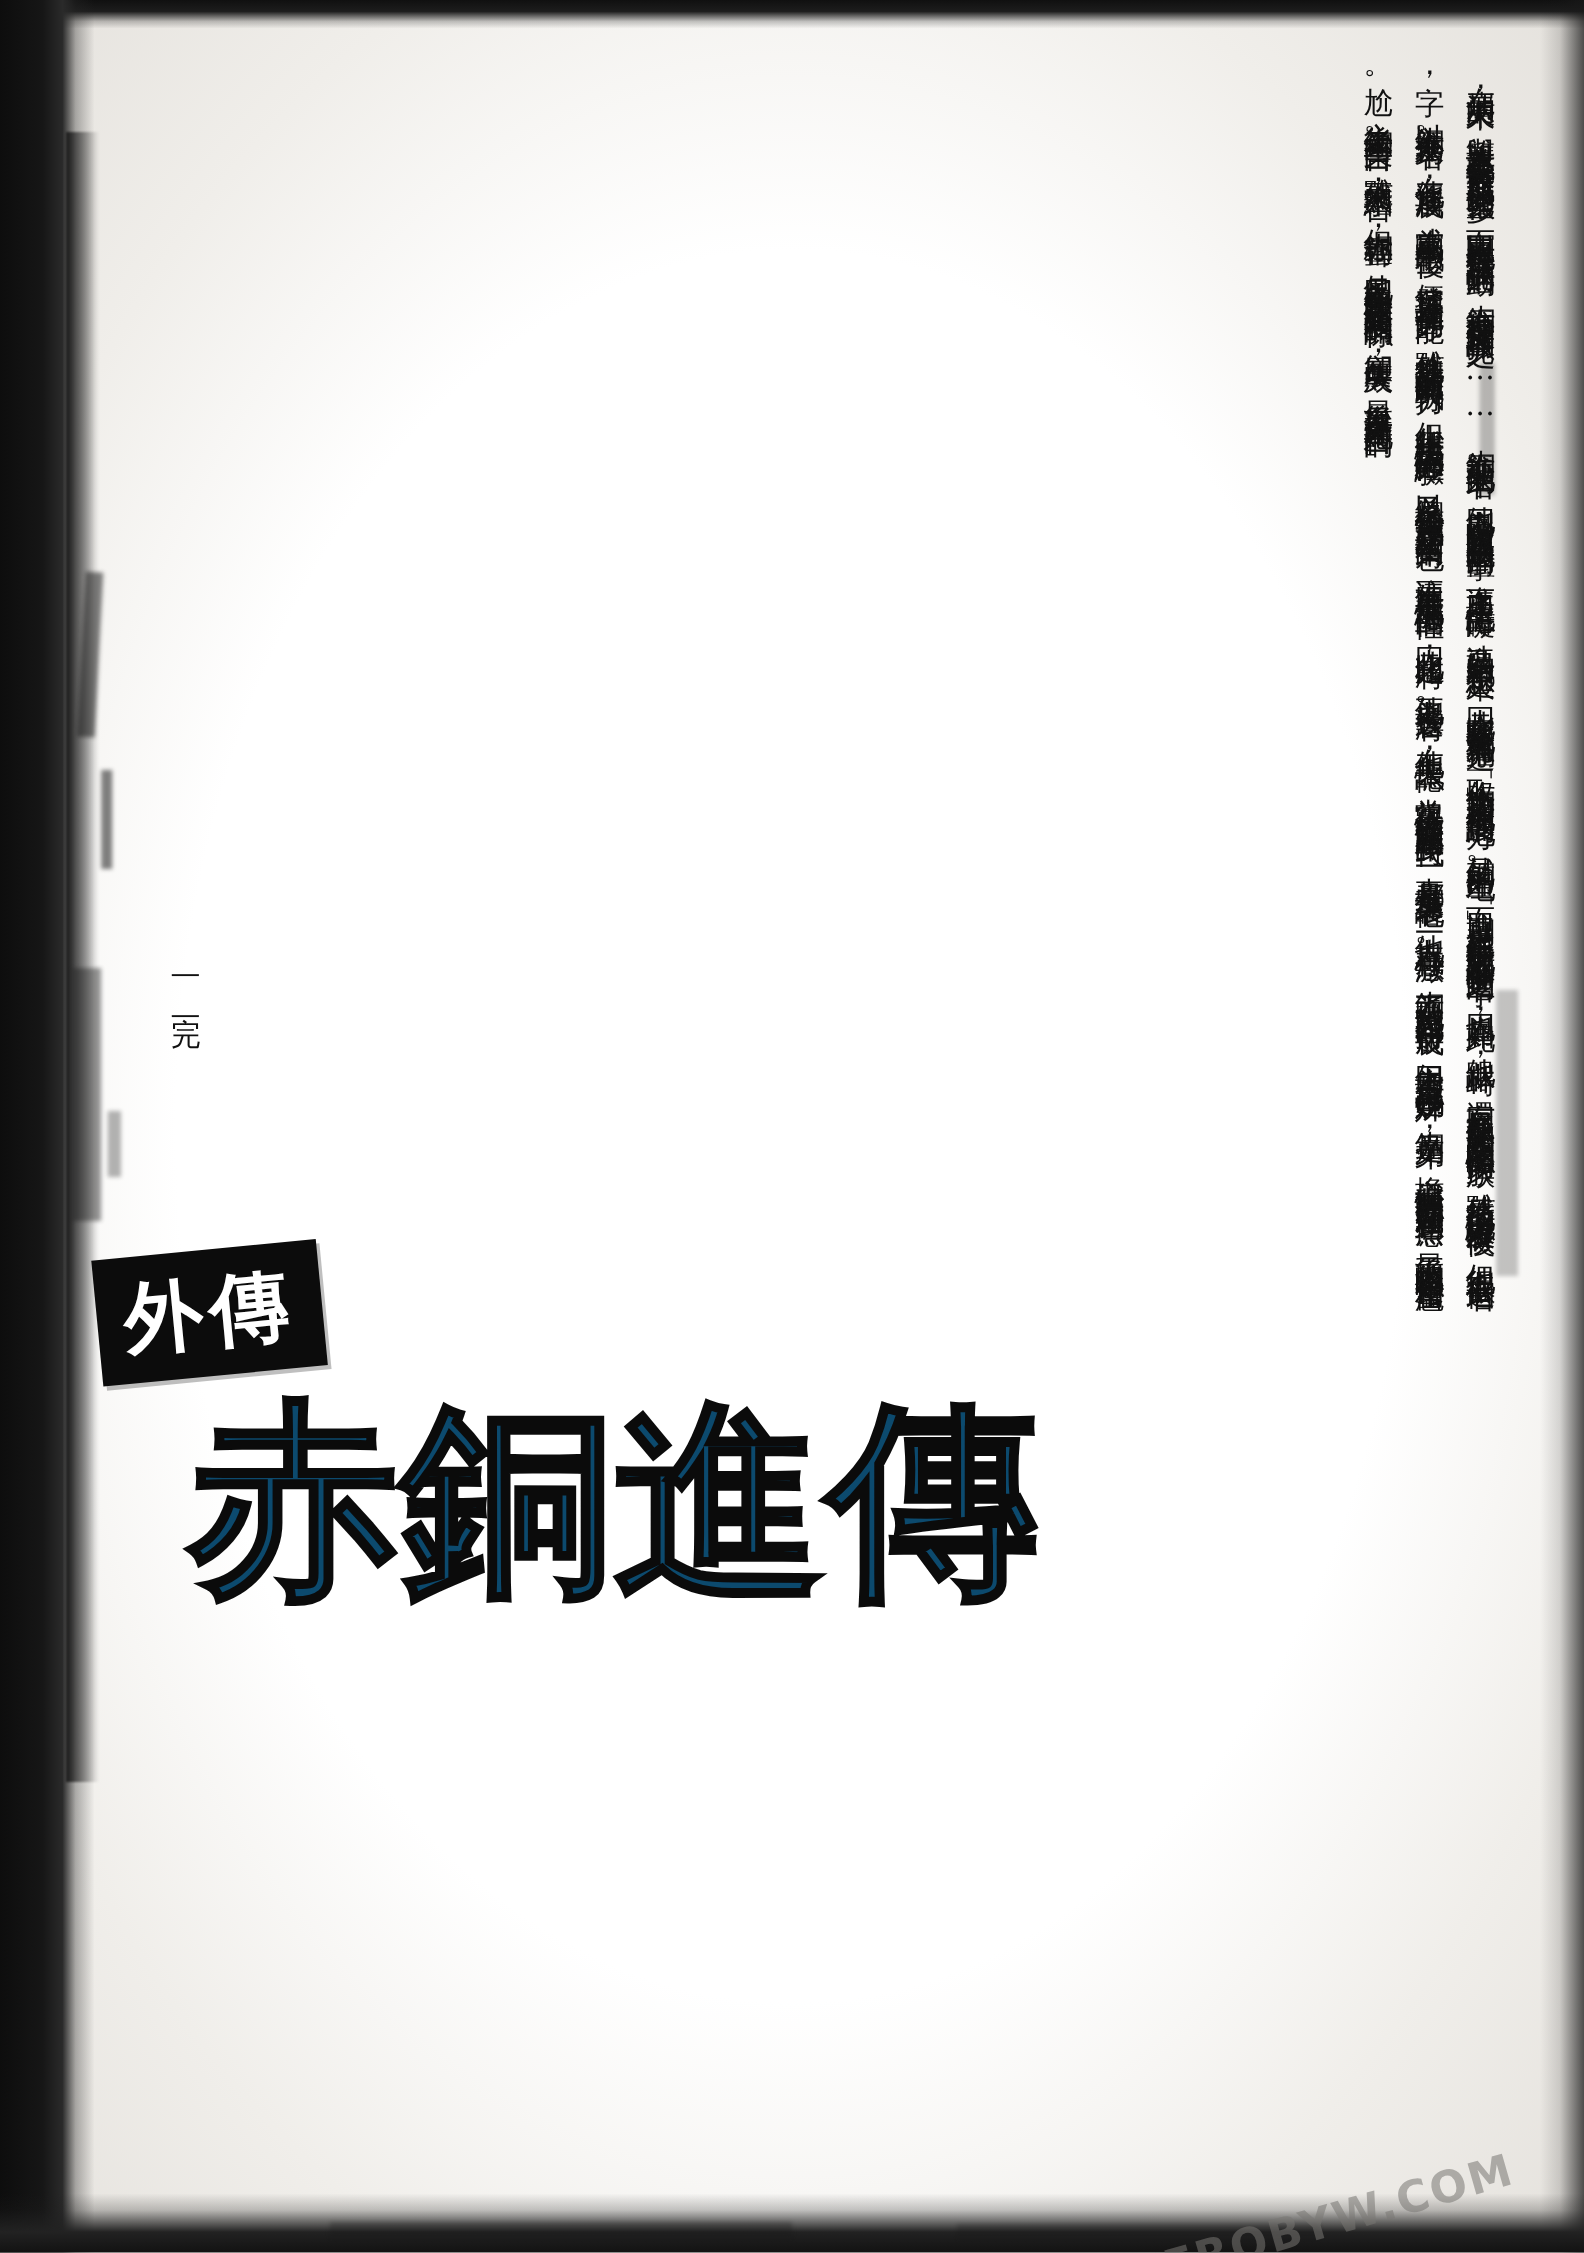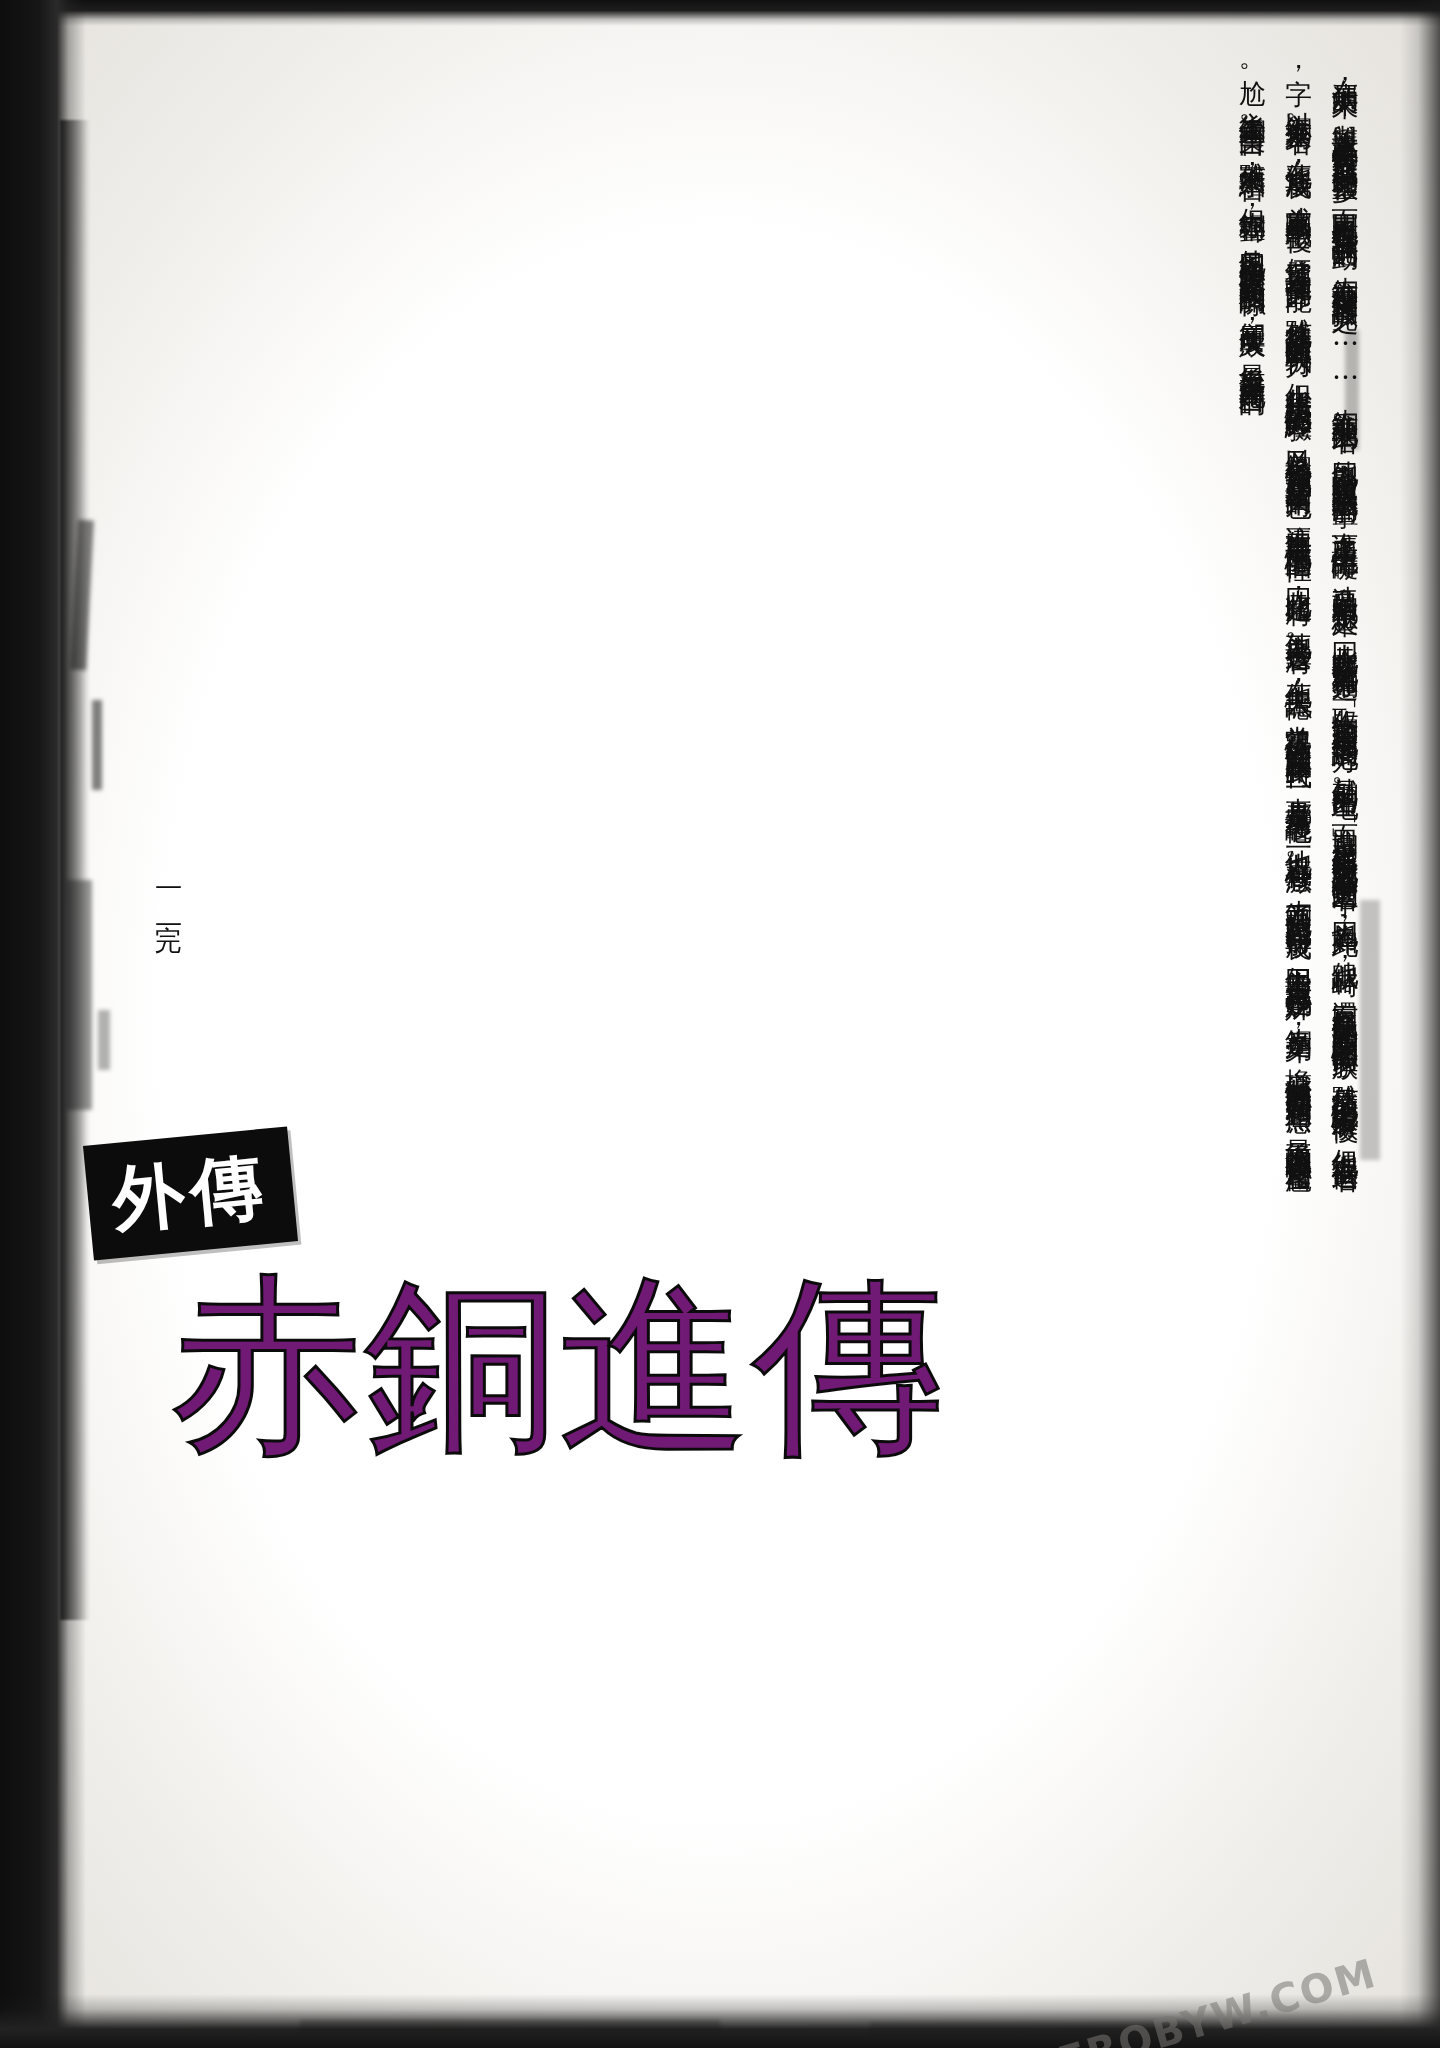--- a/index.html
+++ b/index.html
@@ -117,23 +117,23 @@
     letter-spacing: 6px;
     line-height: 1;
   }
 
   
   #main-title {
     position: absolute;
     left: 170px;
     top: 1268px;
     width: 790px;
-    color: #701a75;
+    color: #0c4a6e;
     font-family: "DejaVu Sans", "Liberation Sans", sans-serif;
-    font-weight: normal;
+    font-weight: bold;
     font-size: 192px;
     line-height: 1.02;
     letter-spacing: 2px;
     white-space: nowrap;
     -webkit-text-stroke: 3px #0b0b0b;
   }
 
   
   #watermark {
     position: absolute;

